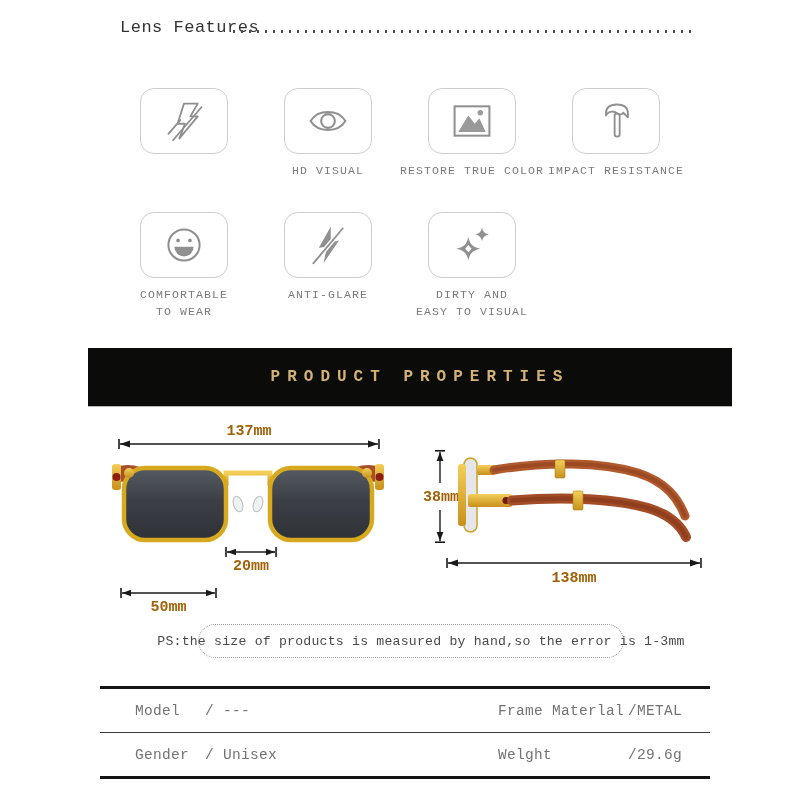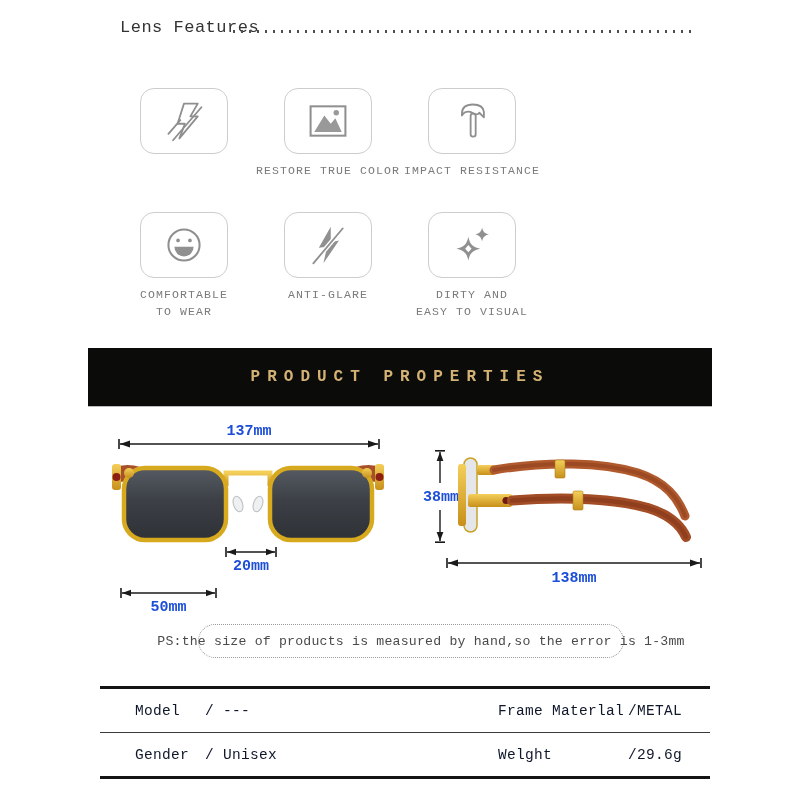--- a/index.html
+++ b/index.html
@@ -13,35 +13,35 @@
   .feat-row{position:absolute;left:112px;width:576px;display:grid;grid-template-columns:repeat(4,144px);}
   .row1{top:88px}.row2{top:212px}
   .feat{display:flex;flex-direction:column;align-items:center;}
   .feat-box{width:86px;height:64px;border:1.6px solid #cdcdcd;border-radius:14px;
             display:flex;align-items:center;justify-content:center;background:#fff;}
   .feat-label{margin-top:9px;text-align:center;font-size:11.5px;letter-spacing:1.1px;
               color:#7b7b7b;line-height:1.45;font-weight:500;}
   .feat-label span{display:block;white-space:nowrap;}
   
   .banner{position:absolute;left:88px;top:348px;width:624px;height:58px;background:#0b0b09;
-          display:flex;align-items:center;justify-content:center;box-shadow:0 1px 0 #bbb;}
+          display:flex;align-items:center;justify-content:center;box-shadow:0 1px 0 #bbb;padding-left:20px;}
   .banner-text{color:#d3b273;font-size:16px;font-weight:700;letter-spacing:7px;}
   
-  .dim{position:absolute;font-size:15px;font-weight:600;color:#1d4ed8;text-align:center;}
+  .dim{position:absolute;font-size:15px;font-weight:600;color:#a16207;text-align:center;}
   .abs{position:absolute;}
   
   .note{position:absolute;left:198px;top:624px;width:426px;height:34px;box-sizing:border-box;
         border:1.6px dotted #9a9a9a;border-radius:17px;display:flex;align-items:center;
         justify-content:center;gap:20px;background:#fff;}
   .note-text{font-size:13.2px;color:#4a4a4a;letter-spacing:.2px;white-space:nowrap;}
   
   .ptable{position:absolute;left:100px;top:686px;width:610px;border-top:3px solid #141414;
           border-bottom:3.5px solid #141414;}
   .prow{display:grid;grid-template-columns:35px 70px 293px 130px 82px;align-items:center;height:43px;
-        font-size:14.5px;color:#0f172a;letter-spacing:.3px;}
+        font-size:14.5px;color:#737373;letter-spacing:.3px;}
   .prow.first{border-bottom:1.5px solid #3a3a3a;}
   .pcell{white-space:nowrap;}
 </style>
 </head>
 <body>
 
 <div class="page">
 
   <div class="hdr-title">Lens Features</div>
   <div class="hdr-dots"></div>
@@ -49,20 +49,34 @@
   <div class="feat-row row1">
     <div class="feat">
       <div class="feat-box">
         <svg width="44" height="44" viewBox="0 0 48 48">
           <g fill="none" stroke="#8f8f8f" stroke-width="2" stroke-linejoin="round" stroke-linecap="round">
             <polygon points="24,5 39,5 31,19 39,19 19,43 25,27 17,27"></polygon>
             <line x1="12" y1="45" x2="43" y2="9"></line>
             <line x1="7" y1="38" x2="20" y2="23"></line>
           </g>
         </svg>
+      </div>
+    </div>
+    <div class="feat">
+      <div class="feat-box">
+        <svg width="44" height="44" viewBox="0 0 48 48">
+          <g fill="none" stroke="#8f8f8f" stroke-width="2.2" stroke-linecap="round">
+            <path d="M5,24 C13,11 35,11 43,24 C35,37 13,37 5,24 Z"></path>
+            <circle cx="24" cy="24" r="7.5"></circle>
+          </g>
+        </svg>
+      </div>
+      <div class="feat-label">
+        <span>HD VISUAL</span>
+        <span></span>
       </div>
     </div>
     <div class="feat">
       <div class="feat-box">
         <svg width="44" height="44" viewBox="0 0 48 48">
           <rect x="5" y="8" width="38" height="32" fill="none" stroke="#8f8f8f" stroke-width="2.2"></rect>
           <polygon points="9,36 20,18 27,27 32,21 39,36" fill="#999"></polygon>
           <circle cx="33" cy="15" r="3" fill="#999"></circle>
         </svg>
       </div>

